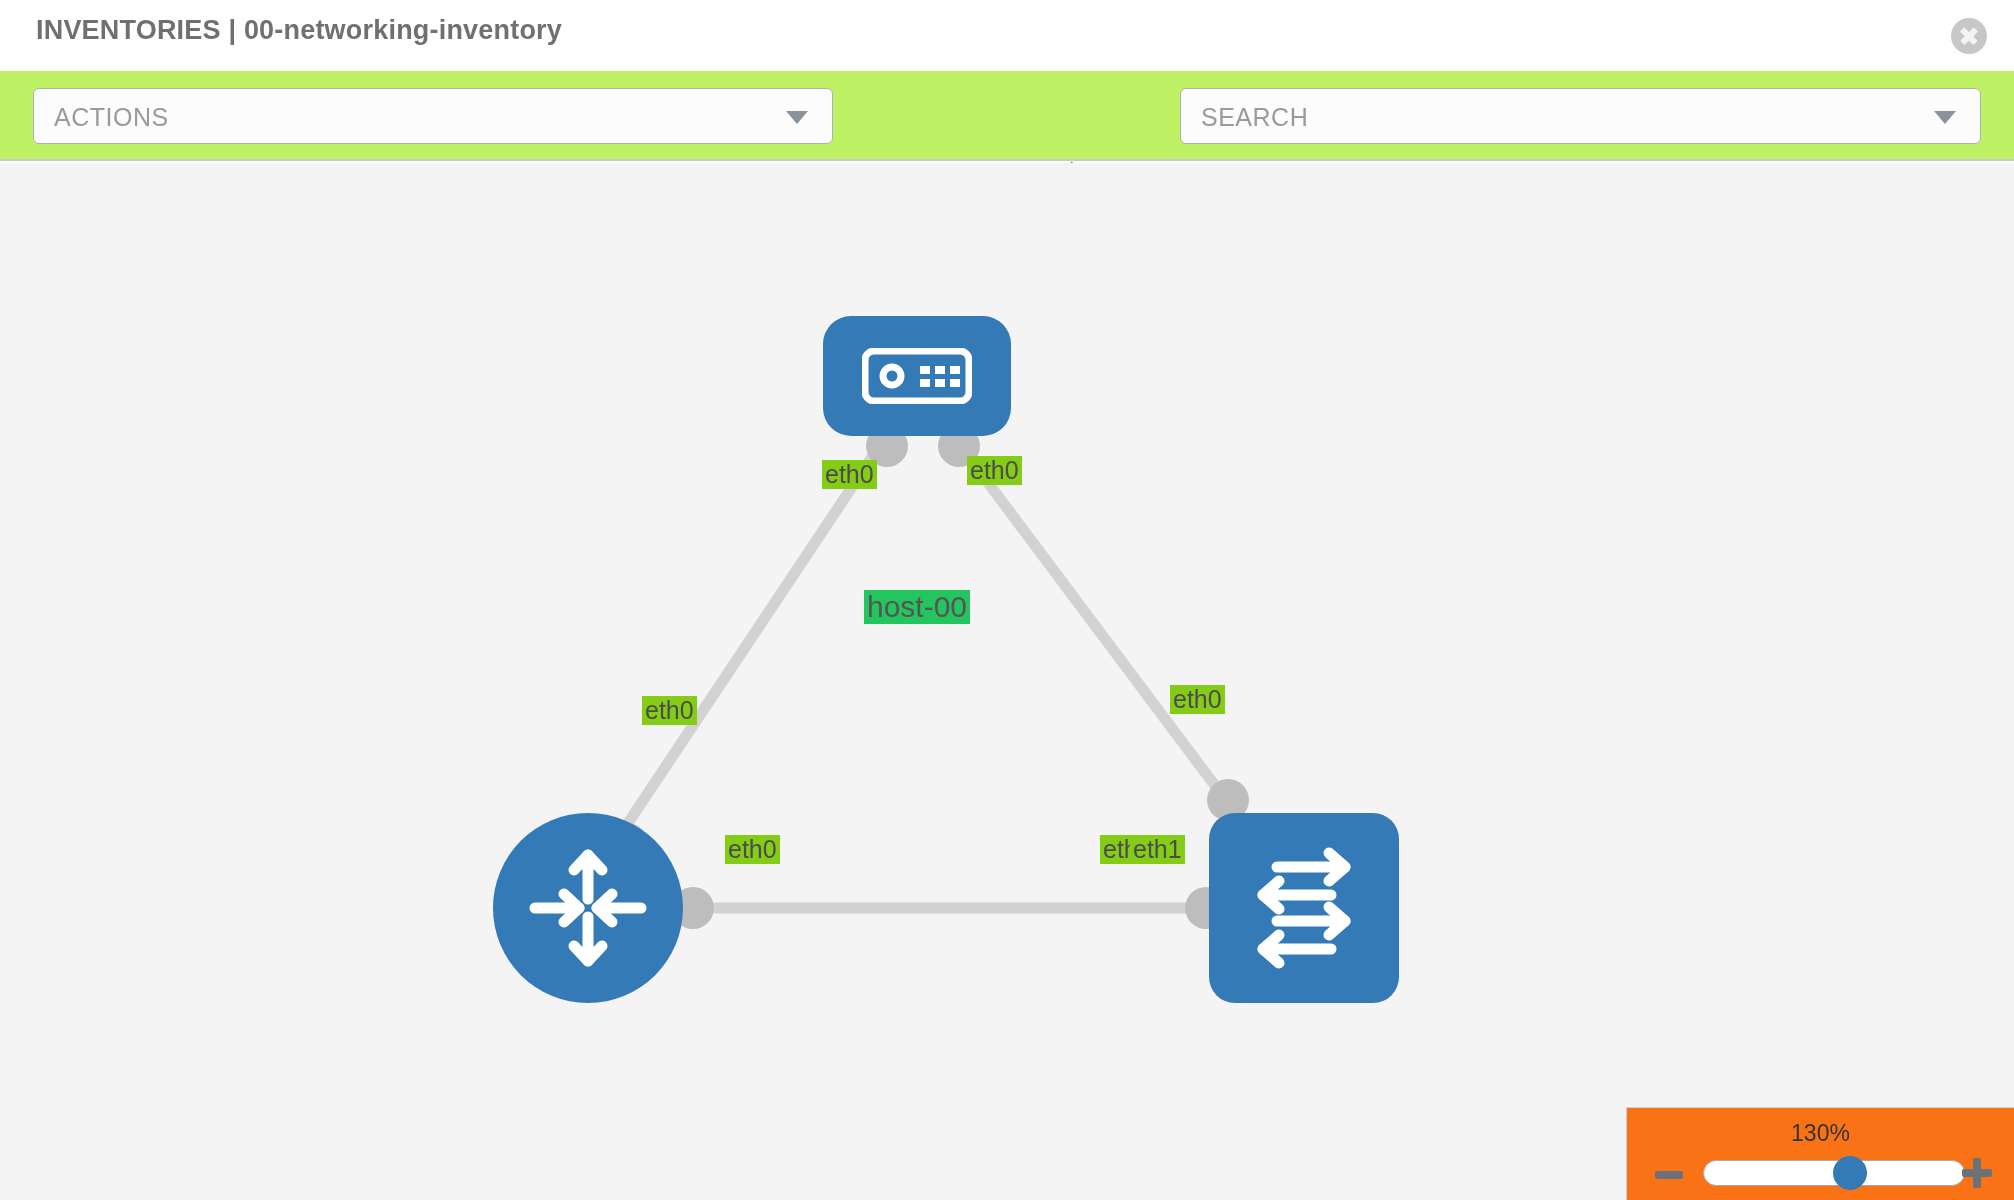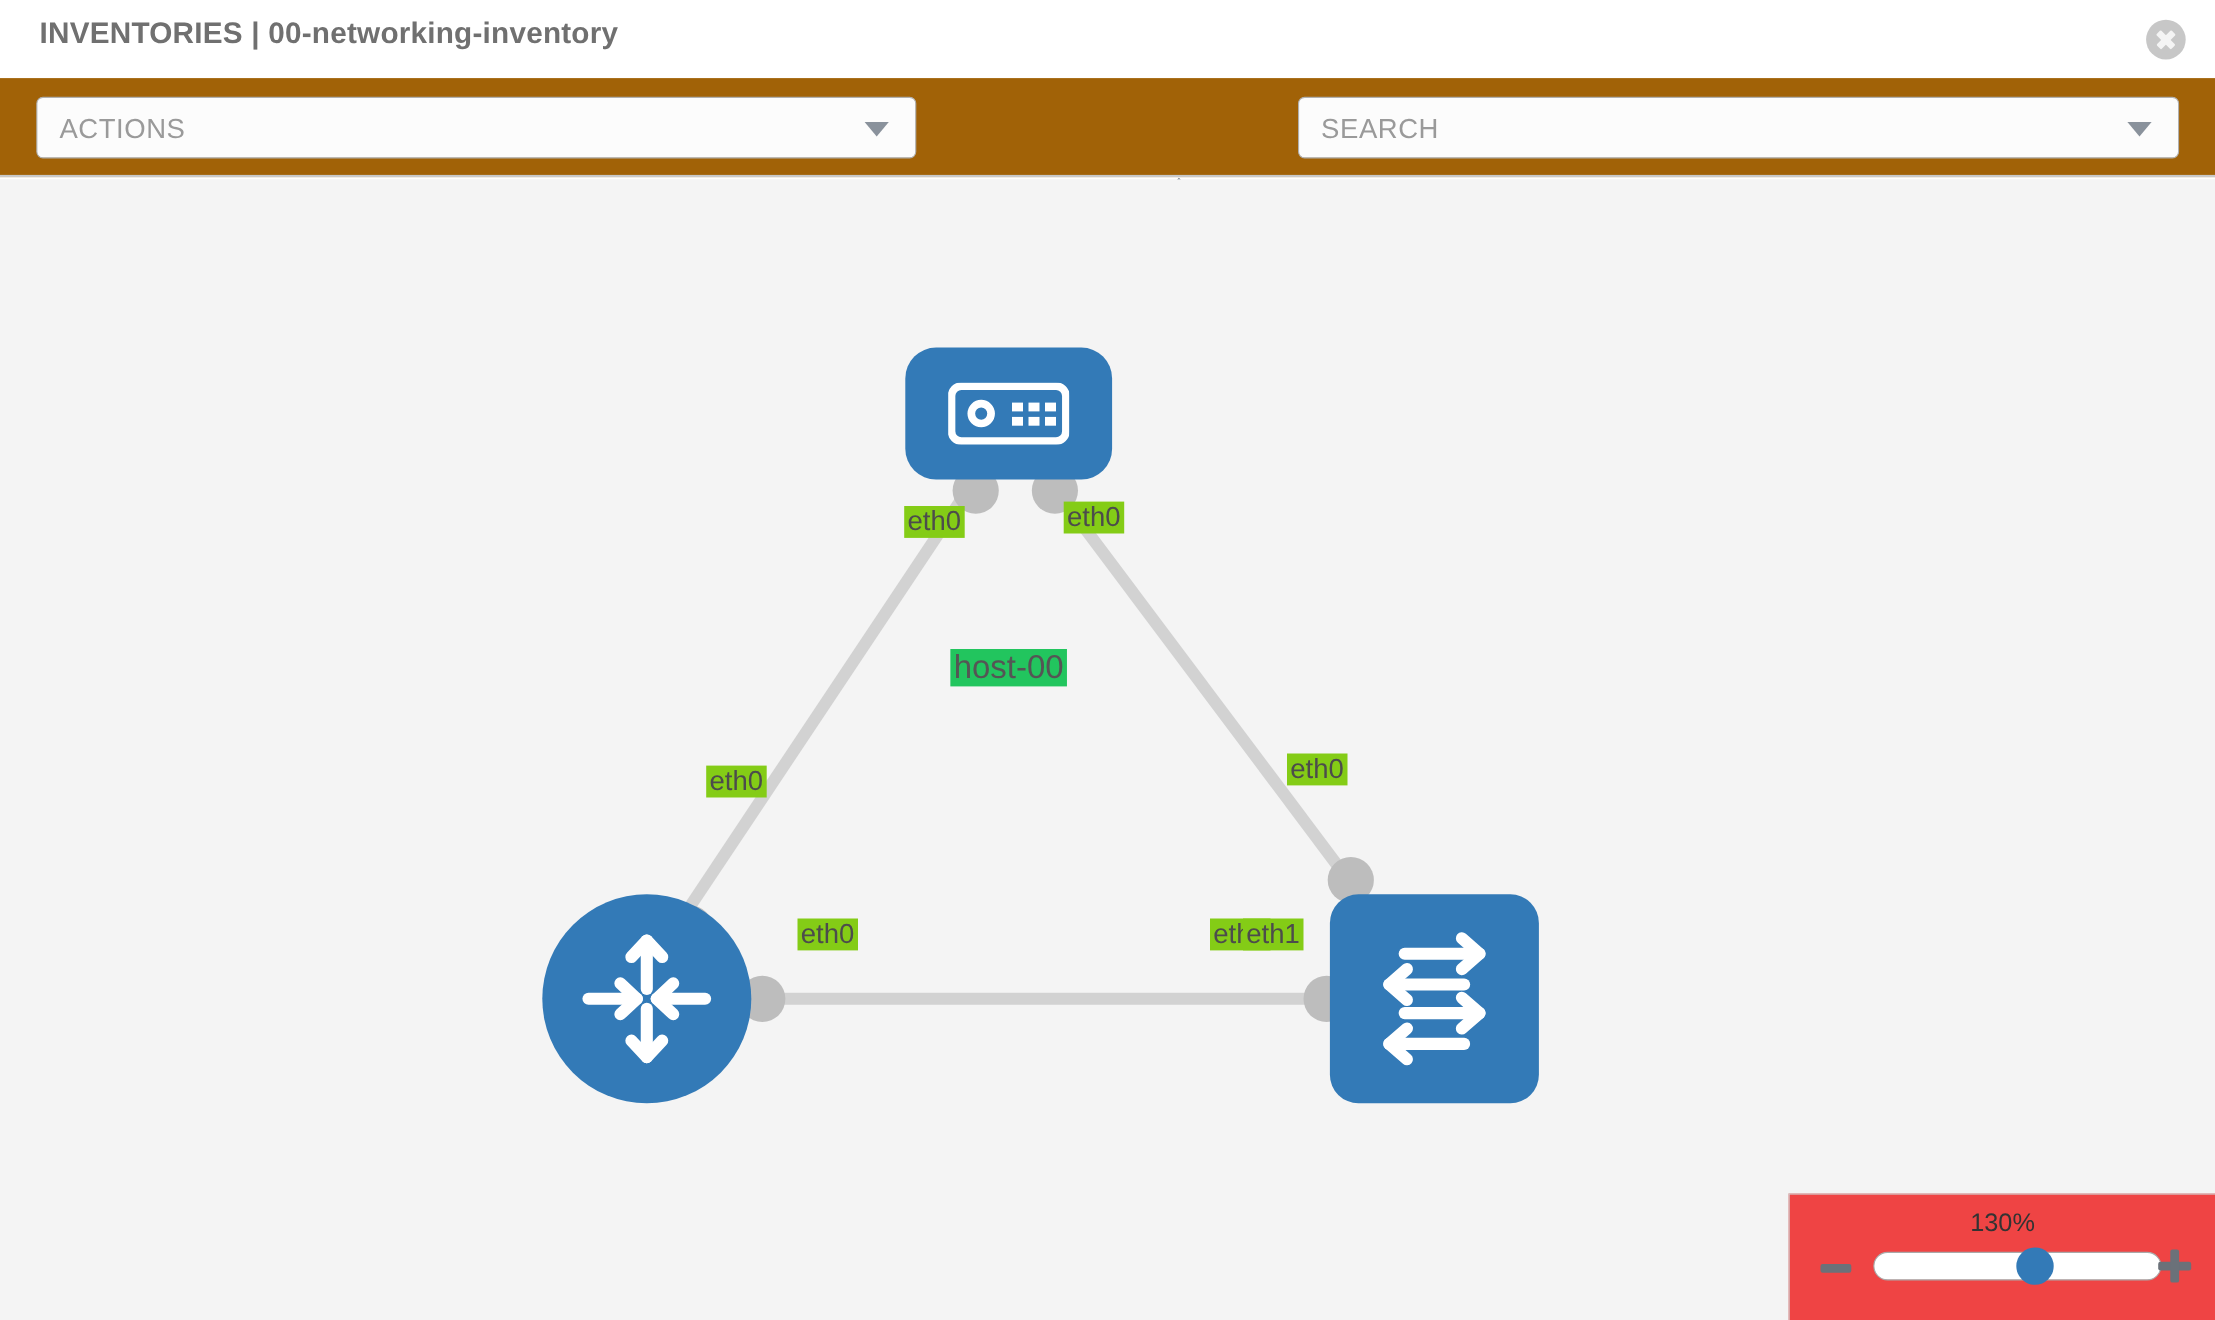--- a/index.html
+++ b/index.html
@@ -33,21 +33,21 @@
     width: 19px; height: 5.5px; border-radius: 1px;
     background: #f4f4f4;
   }
   .close-btn::before { transform: translate(-50%,-50%) rotate(45deg); }
   .close-btn::after  { transform: translate(-50%,-50%) rotate(-45deg); }
 
   
   .toolbar {
     position: absolute; left: 0; top: 71px;
     width: 2014px; height: 90px;
-    background: #a16207;
+    background: #bef264;
     border-bottom: 2px solid #c9c9c9;
   }
   .actions-select {
     position: absolute; left: 33px; top: 17px;
     width: 800px; height: 56px;
     background: #fcfcfc;
     border: 1px solid #b0b0b0; border-radius: 6px;
     cursor: pointer;
   }
   .actions-label {
@@ -130,22 +130,22 @@
   
   .edge-label {
     position: absolute; white-space: nowrap;
     font-size: 25px; color: #4c4c4c;
     background: #84cc16; padding: 0 3px;
   }
 
   
   .zoom-panel {
     position: absolute; right: 0; bottom: 0;
-    width: 388px; height: 115px;
-    background: #ef4444;
+    width: 388px; height: 93px;
+    background: #f97316;
     border-top: 1px solid #cfcfcf;
     border-left: 1px solid #cfcfcf;
   }
   .zoom-value {
     position: absolute; left: 0; right: 0; top: 12px;
     text-align: center; font-size: 23px; color: #333333;
   }
   .zoom-minus, .zoom-plus {
     position: absolute; top: 50px; cursor: pointer; color: #6b7179;
   }

